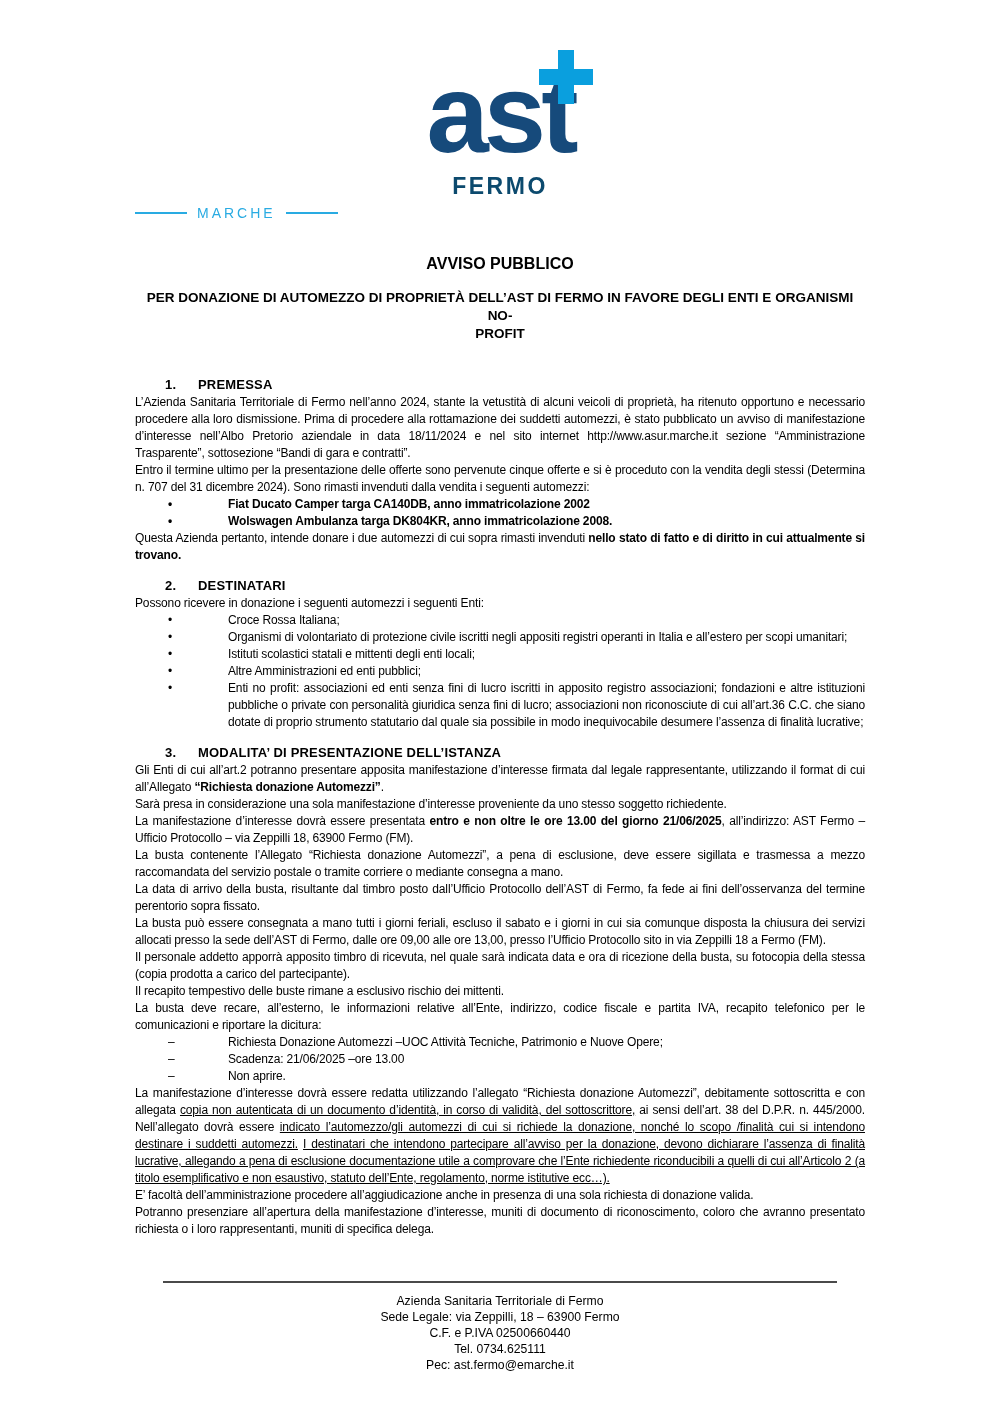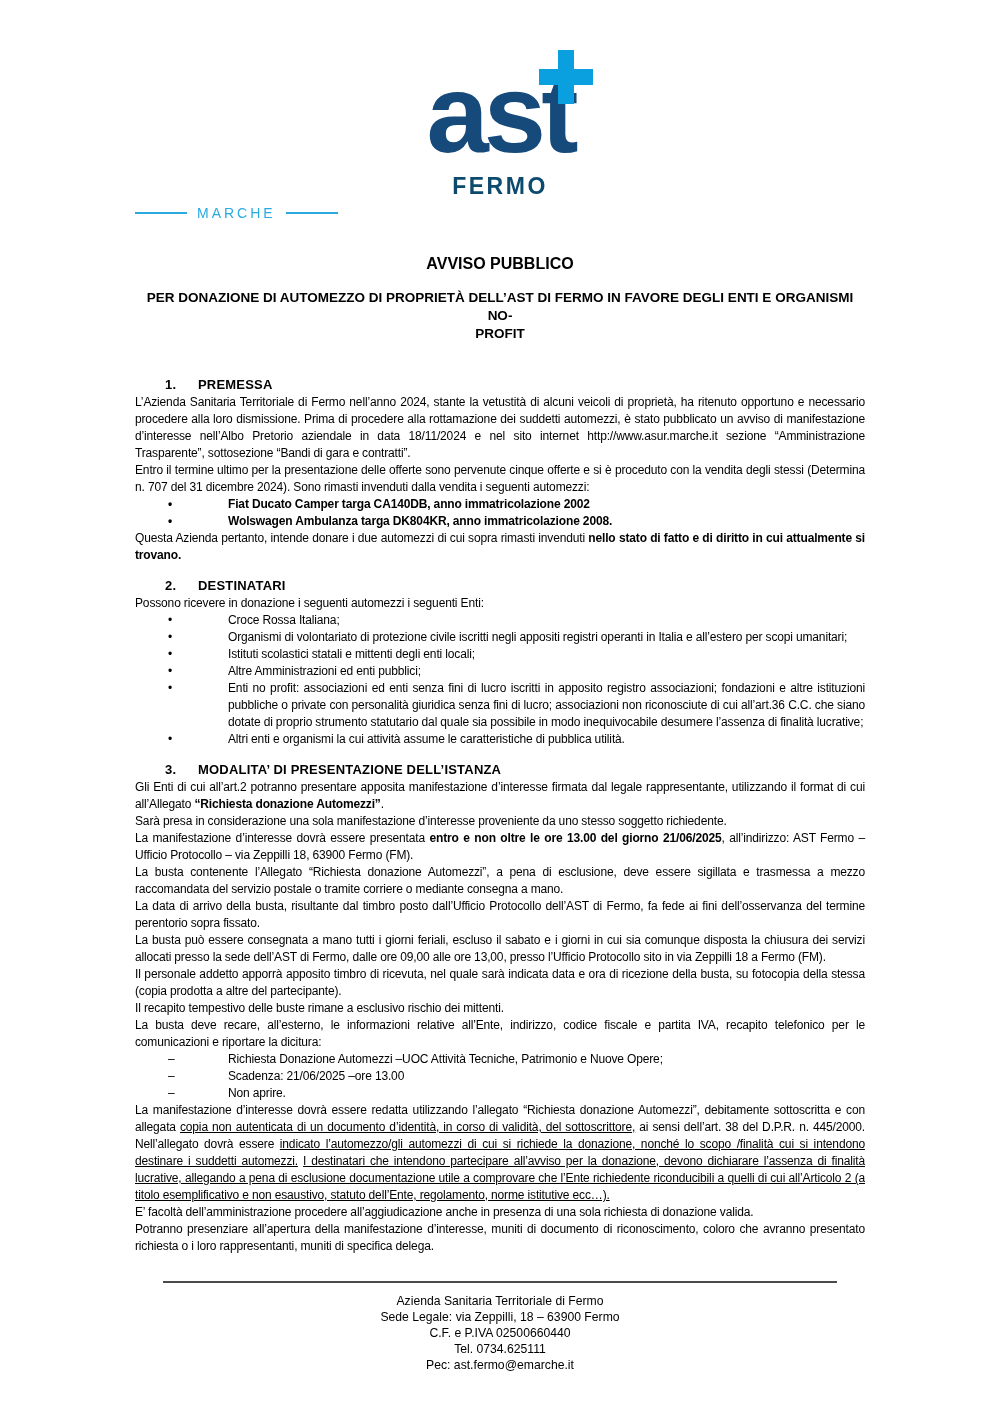--- a/index.html
+++ b/index.html
@@ -115,35 +115,34 @@
     <span class="num">2.</span>
     <span>DESTINATARI</span>
   </h3>
   <p class="body">Possono ricevere in donazione i seguenti automezzi i seguenti Enti:</p>
   <ul class="doclist bullets">
     <li>Croce Rossa Italiana;</li>
     <li>Organismi di volontariato di protezione civile iscritti negli appositi registri operanti in Italia e all’estero per scopi umanitari;</li>
     <li>Istituti scolastici statali e mittenti degli enti locali;</li>
     <li>Altre Amministrazioni ed enti pubblici;</li>
     <li>Enti no profit: associazioni ed enti senza fini di lucro iscritti in apposito registro associazioni; fondazioni e altre istituzioni pubbliche o private con personalità giuridica senza fini di lucro; associazioni non riconosciute di cui all’art.36 C.C. che siano dotate di proprio strumento statutario dal quale sia possibile in modo inequivocabile desumere l’assenza di finalità lucrative;</li>
-    <li>Altri enti e organismi la cui attività assume le caratteristiche di pubblica utilità.</li>
   </ul>
 
   <h3 class="sec">
     <span class="num">3.</span>
     <span>MODALITA’ DI PRESENTAZIONE DELL’ISTANZA</span>
   </h3>
   <p class="body"><span>Gli Enti di cui all’art.2 potranno presentare apposita manifestazione d’interesse firmata dal legale rappresentante, utilizzando il format di cui all’Allegato </span><strong>“Richiesta donazione Automezzi”</strong><span>.</span></p>
   <p class="body">Sarà presa in considerazione una sola manifestazione d’interesse proveniente da uno stesso soggetto richiedente.</p>
   <p class="body"><span>La manifestazione d’interesse dovrà essere presentata </span><strong>entro e non oltre le ore 13.00 del giorno 21/06/2025</strong><span>, all’indirizzo: AST Fermo – Ufficio Protocollo – via Zeppilli 18, 63900 Fermo (FM).</span></p>
 
   <p class="body gap1">La busta contenente l’Allegato “Richiesta donazione Automezzi”, a pena di esclusione, deve essere sigillata e trasmessa a mezzo raccomandata del servizio postale o tramite corriere o mediante consegna a mano.</p>
   <p class="body">La data di arrivo della busta, risultante dal timbro posto dall’Ufficio Protocollo dell’AST di Fermo, fa fede ai fini dell’osservanza del termine perentorio sopra fissato.</p>
   <p class="body">La busta può essere consegnata a mano tutti i giorni feriali, escluso il sabato e i giorni in cui sia comunque disposta la chiusura dei servizi allocati presso la sede dell’AST di Fermo, dalle ore 09,00 alle ore 13,00, presso l’Ufficio Protocollo sito in via Zeppilli 18 a Fermo (FM).</p>
-  <p class="body">Il personale addetto apporrà apposito timbro di ricevuta, nel quale sarà indicata data e ora di ricezione della busta, su fotocopia della stessa (copia prodotta a altre del partecipante).</p>
+  <p class="body">Il personale addetto apporrà apposito timbro di ricevuta, nel quale sarà indicata data e ora di ricezione della busta, su fotocopia della stessa (copia prodotta a carico del partecipante).</p>
   <p class="body">Il recapito tempestivo delle buste rimane a esclusivo rischio dei mittenti.</p>
   <p class="body">La busta deve recare, all’esterno, le informazioni relative all’Ente, indirizzo, codice fiscale e partita IVA, recapito telefonico per le comunicazioni e riportare la dicitura:</p>
   <ul class="doclist dashes">
     <li>Richiesta Donazione Automezzi –UOC Attività Tecniche, Patrimonio e Nuove Opere;</li>
     <li>Scadenza: 21/06/2025 –ore 13.00</li>
     <li>Non aprire.</li>
   </ul>
 
   <p class="body gap2"><span>La manifestazione d’interesse dovrà essere redatta utilizzando l’allegato “Richiesta donazione Automezzi”, debitamente sottoscritta e con allegata </span><span class="ul">copia non autenticata di un documento d’identità, in corso di validità, del sottoscrittore,</span><span> ai sensi dell’art. 38 del D.P.R. n. 445/2000. Nell’allegato dovrà essere </span><span class="ul">indicato l’automezzo/gli automezzi di cui si richiede la donazione, nonché lo scopo /finalità cui si intendono destinare i suddetti automezzi.</span><span> </span><span class="ul">I destinatari che intendono partecipare all’avviso per la donazione, devono dichiarare l’assenza di finalità lucrative, allegando a pena di esclusione documentazione utile a comprovare che l’Ente richiedente riconducibili a quelli di cui all’Articolo 2 (a titolo esemplificativo e non esaustivo, statuto dell’Ente, regolamento, norme istitutive ecc…).</span></p>
 

